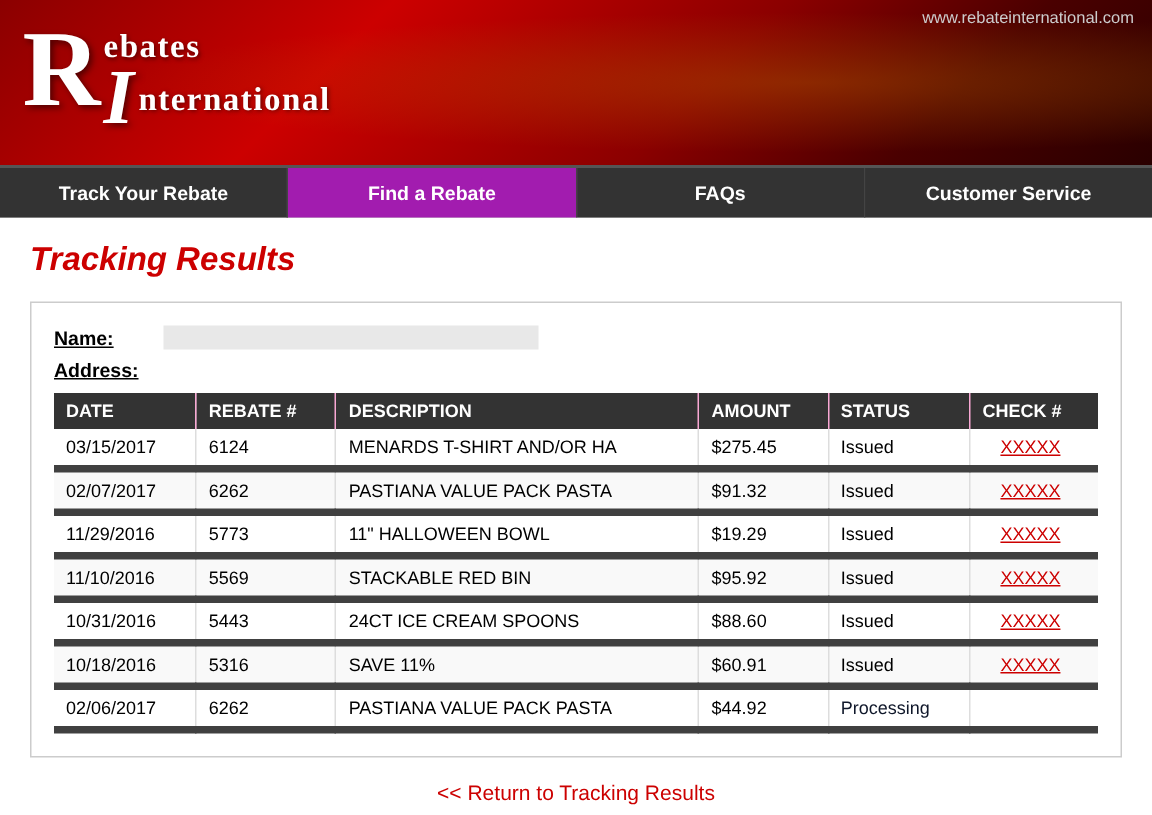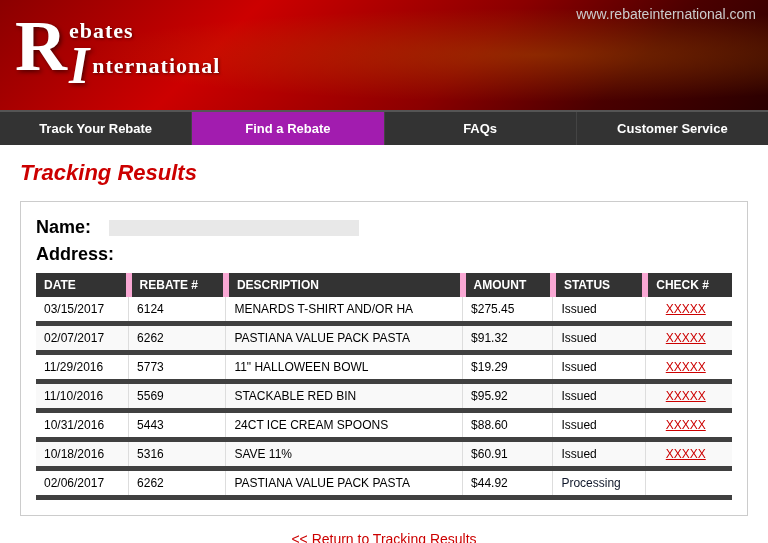--- a/index.html
+++ b/index.html
@@ -20,21 +20,21 @@
     .header-overlay {
       position: absolute;
       top: 0; left: 0; right: 0; bottom: 0;
       background: radial-gradient(ellipse at 70% 50%, rgba(180,100,0,0.4) 0%, transparent 60%);
     }
     .header-url {
       position: absolute;
       top: 6px;
       right: 12px;
       color: #ccc;
-      font-size: 14px;
+      font-size: 11px;
     }
     .logo-area {
       position: absolute;
       top: 10px;
       left: 15px;
       display: flex;
       align-items: flex-start;
     }
     .logo-r {
       font-size: 72px;
@@ -131,23 +131,24 @@
       padding: 15px;
       margin-bottom: 15px;
     }
     .field-row {
       margin-bottom: 6px;
       display: flex;
       align-items: center;
     }
     .field-label {
       font-weight: bold;
-      font-size: 18px;
+      font-size: 13px;
       margin-right: 8px;
       min-width: 65px;
+      text-decoration: underline;
     }
     .field-value-box {
       background: #e8e8e8;
       height: 16px;
       width: 250px;
       display: inline-block;
     }
     .info-link {
       color: #cc0000;
       font-size: 12px;
@@ -164,21 +165,21 @@
       font-size: 12px;
     }
     thead tr {
       background: #333;
       color: #fff;
     }
     thead th {
       padding: 5px 8px;
       text-align: left;
       font-size: 12px;
-      border-right: 6px solid #f9a8d4;
+      border-right: 1px solid #f9a8d4;
     }
     thead th:last-child {
       border-right: none;
     }
     tbody tr {
       border-bottom: 5px solid #404040;
     }
     tbody tr:nth-child(even) {
       background: #f9f9f9;
     }

